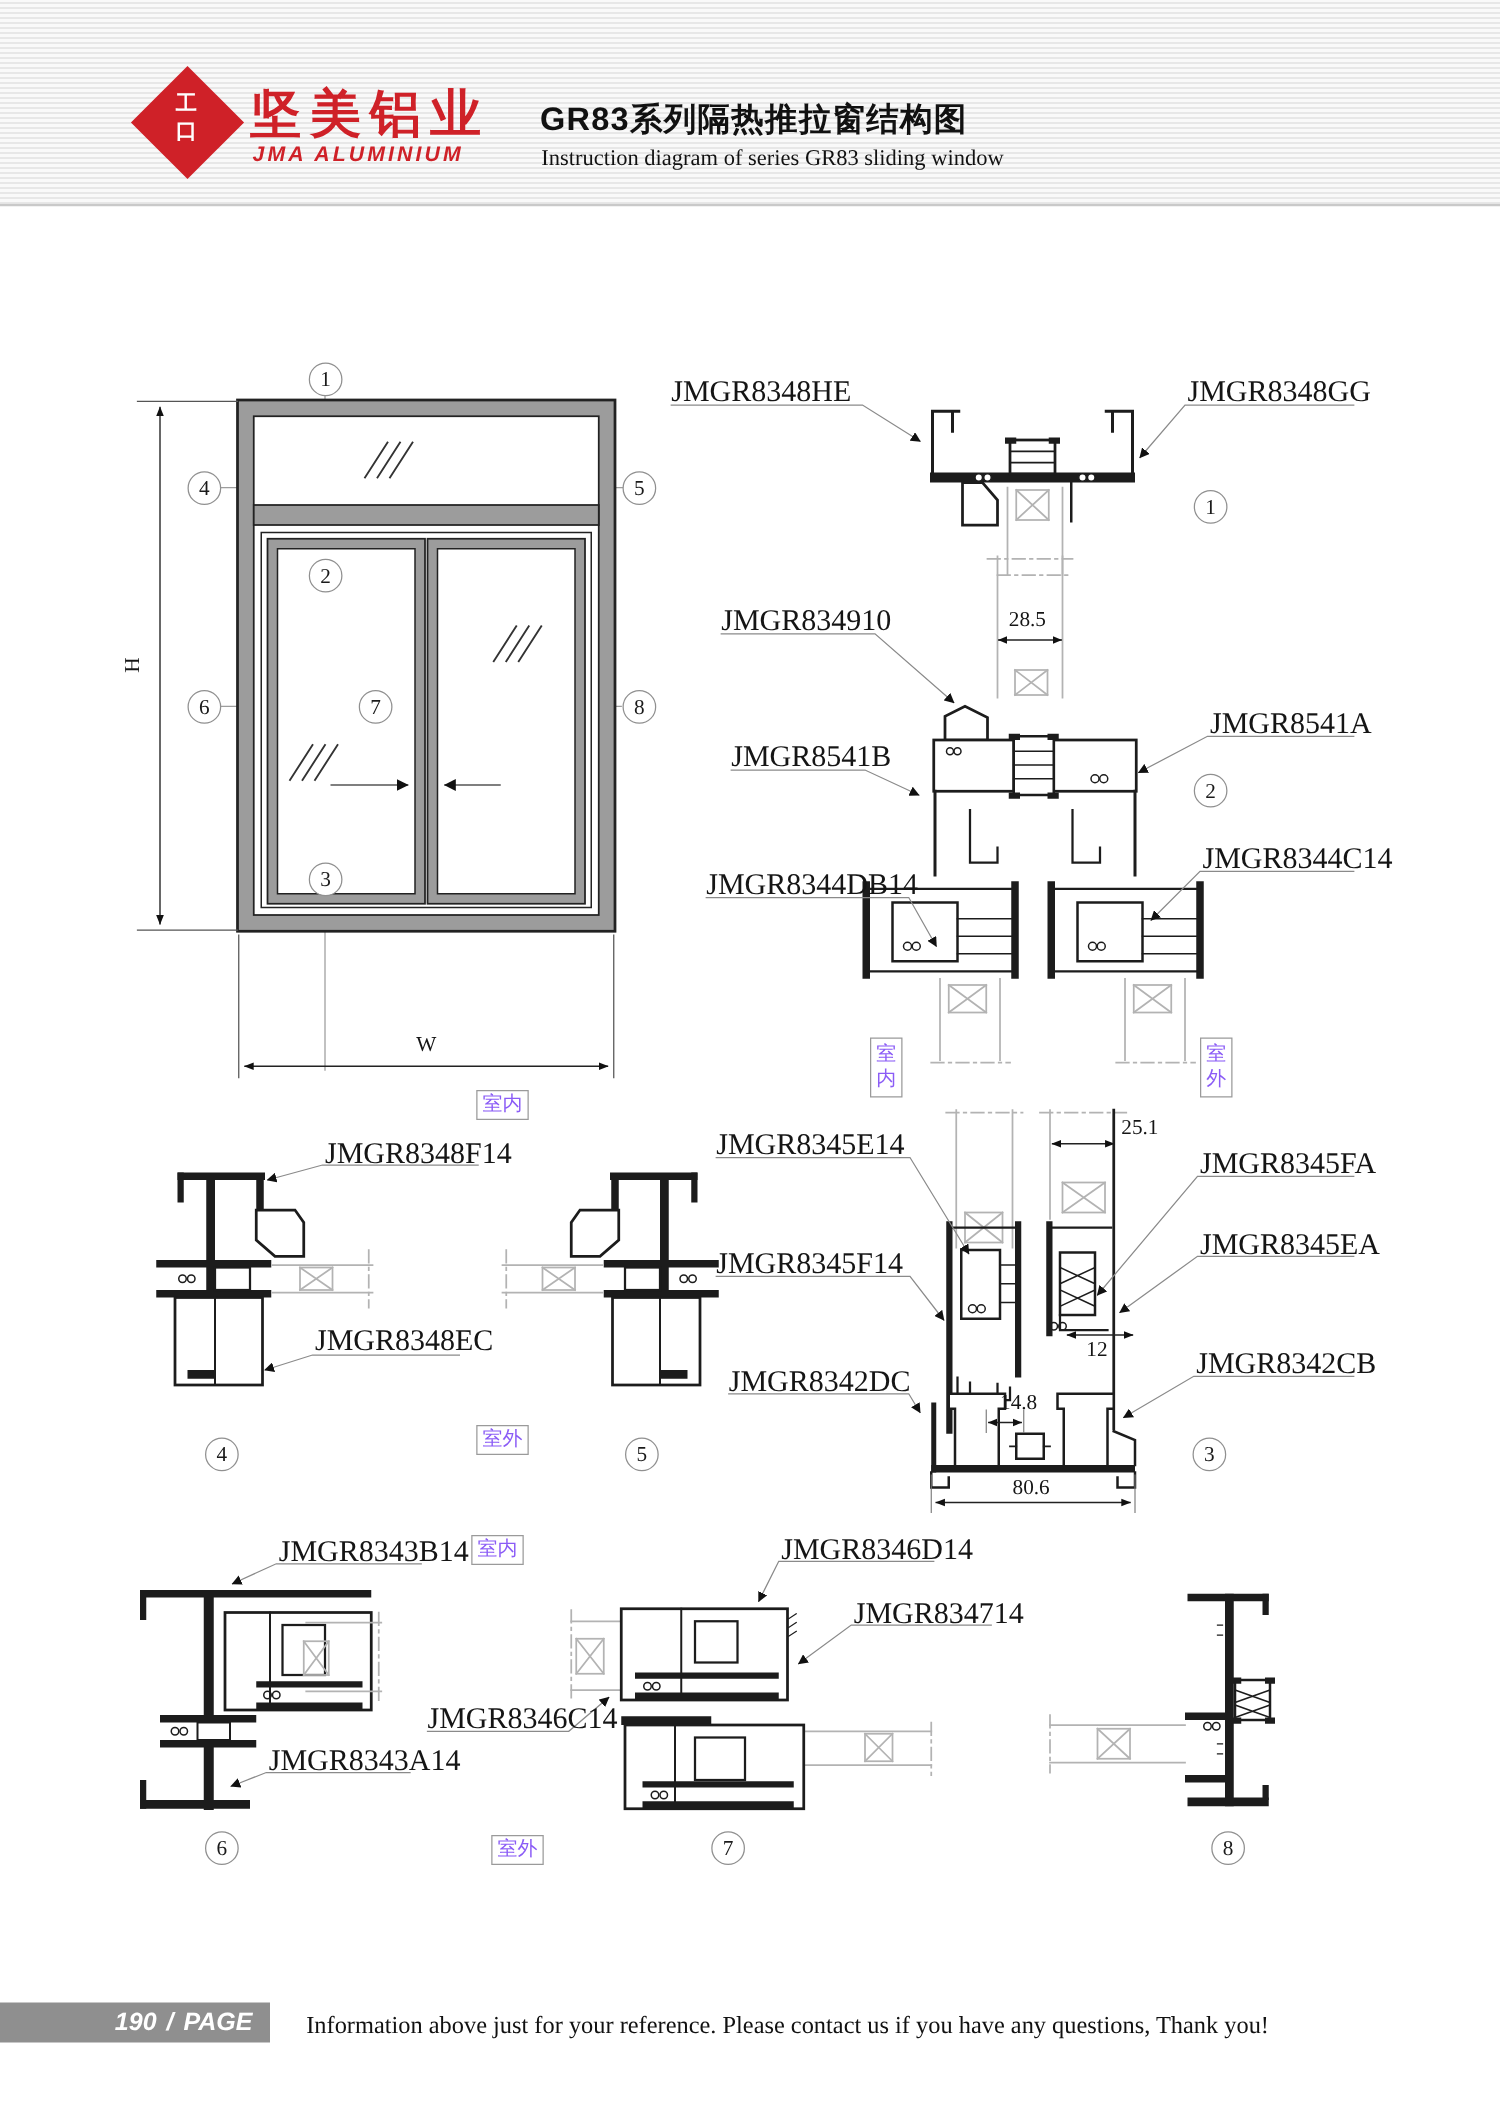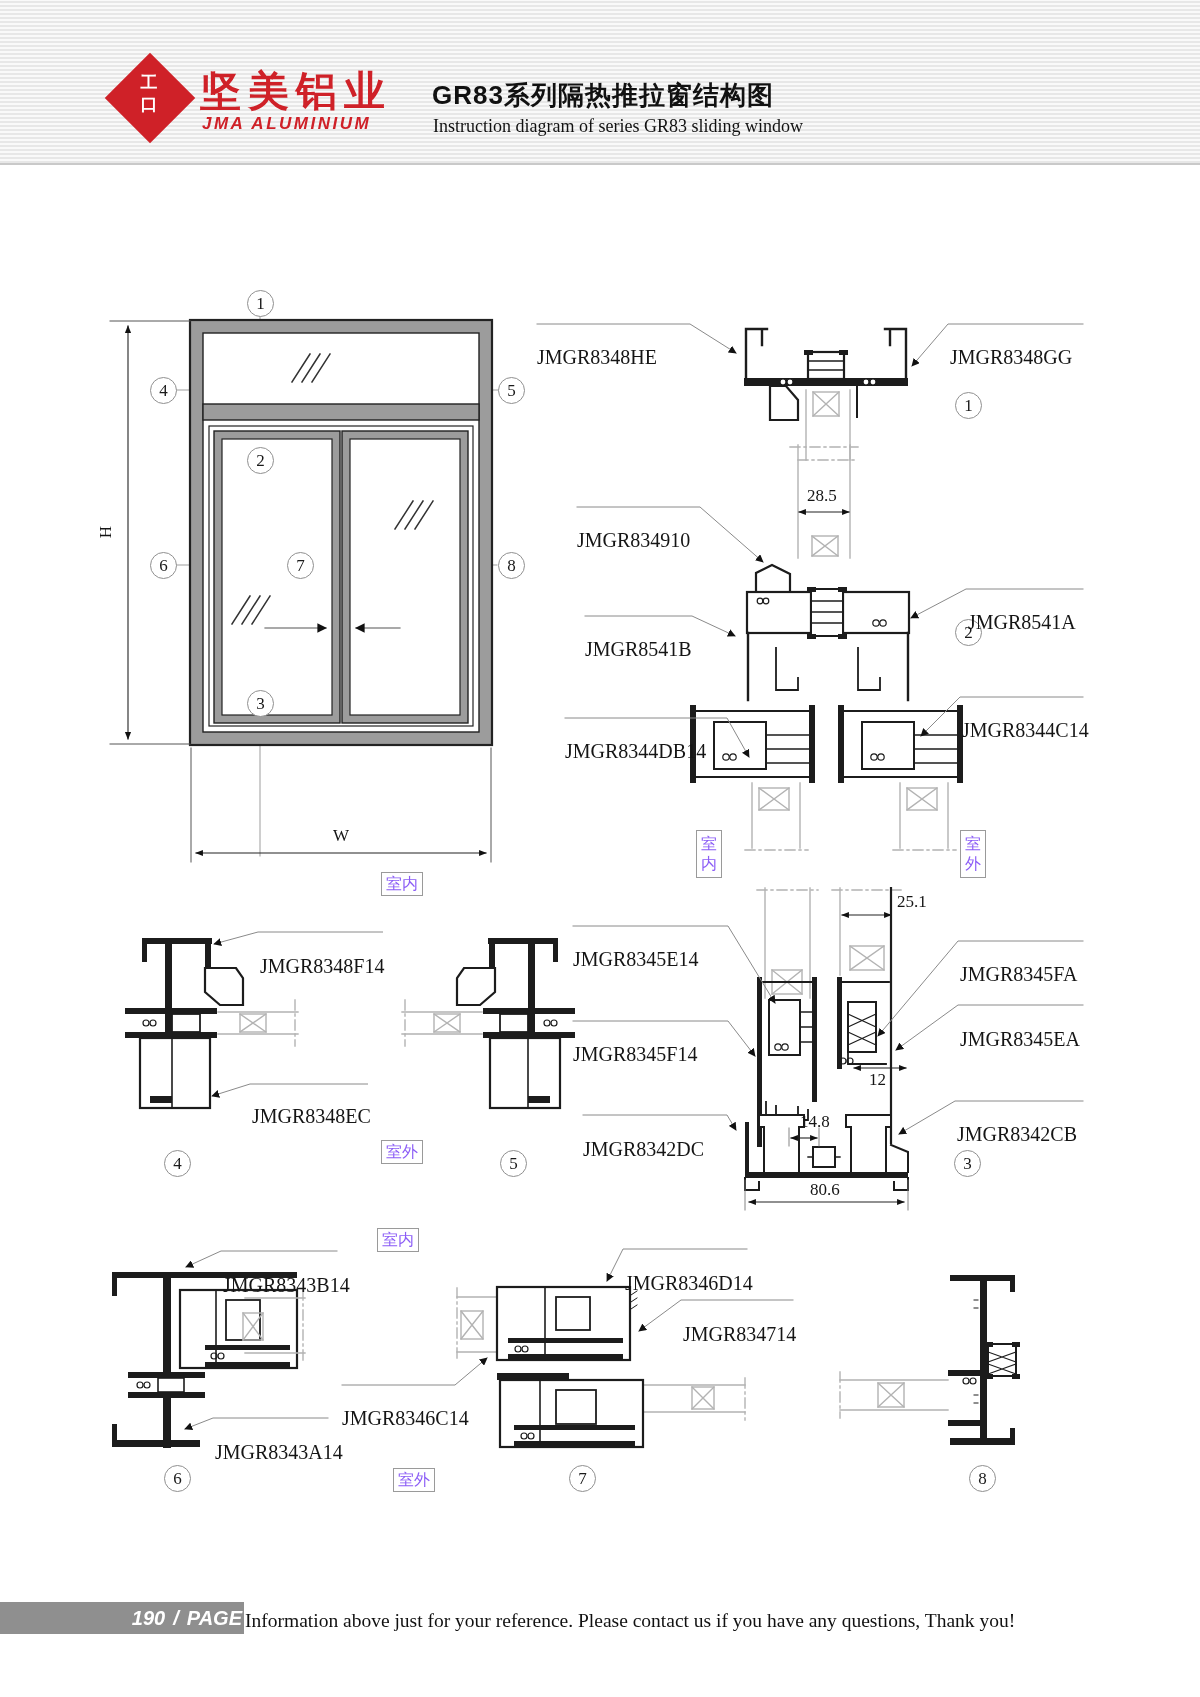--- a/index.html
+++ b/index.html
@@ -13,33 +13,33 @@
   .logoGlyphs{position:absolute;left:130px;top:72px;width:38px;text-align:center;color:#fff;
        font-family:"Liberation Sans",sans-serif;font-weight:bold;font-size:17px;line-height:22px;}
   .brandCn{position:absolute;left:200px;top:64px;color:#cf2128;font-family:"Liberation Sans",sans-serif;
        font-weight:bold;font-size:41px;letter-spacing:7px;white-space:nowrap;}
   .brandEn{position:absolute;left:202px;top:114px;color:#cf2128;font-family:"Liberation Sans",sans-serif;
        font-weight:bold;font-style:italic;font-size:17px;letter-spacing:2.5px;white-space:nowrap;}
   .titleCn{position:absolute;left:432px;top:78px;color:#111;font-family:"Liberation Sans",sans-serif;
        font-weight:bold;font-size:26px;letter-spacing:1px;white-space:nowrap;}
   .titleEn{position:absolute;left:433px;top:116px;color:#111;font-size:18px;white-space:nowrap;}
   
-  .lbl{position:absolute;font-size:20px;color:#151515;white-space:nowrap;margin-top:45px;}
+  .lbl{position:absolute;font-size:24px;color:#151515;white-space:nowrap;}
   .dim{position:absolute;font-size:17px;color:#151515;white-space:nowrap;}
   .circ{position:absolute;width:25px;height:25px;border:1.4px solid #909090;border-radius:50%;
         background:#fff;color:#1a1a1a;font-size:17px;line-height:25px;text-align:center;}
   .rbox{position:absolute;border:1px solid #9a9a9a;background:#fff;color:#8b5cf6;
         font-family:"Liberation Sans","DejaVu Sans",sans-serif;font-size:16px;line-height:20px;
         padding:1px 4px;text-align:center;white-space:nowrap;}
   .rboxv{width:20px;white-space:normal;word-break:break-all;line-height:20px;padding:3px 2px;}
   .rot90{transform:rotate(-90deg);transform-origin:center;}
   svg{position:absolute;left:0;top:0;}
   
-  .pgbar{position:absolute;left:0;top:1602px;width:244px;height:32px;background:#8f8f8f;color:#fff;
-        display:flex;align-items:center;justify-content:flex-end;gap:8px;padding-right:2px;box-sizing:border-box;
+  .pgbar{position:absolute;left:0;top:1602px;width:216px;height:32px;background:#8f8f8f;color:#fff;
+        display:flex;align-items:center;justify-content:flex-end;gap:8px;padding-right:14px;box-sizing:border-box;
         font-family:"Liberation Sans",sans-serif;font-style:italic;font-weight:bold;font-size:20px;}
   .noteCn{position:absolute;left:245px;top:1584px;color:#111;font-family:"Liberation Sans","DejaVu Sans",sans-serif;
         font-weight:600;font-size:20px;white-space:nowrap;}
   .noteEn{position:absolute;left:245px;top:1610px;color:#111;font-size:19.5px;white-space:nowrap;}
 </style>
 </head>
 <body>
 
 <div class="page">
 

